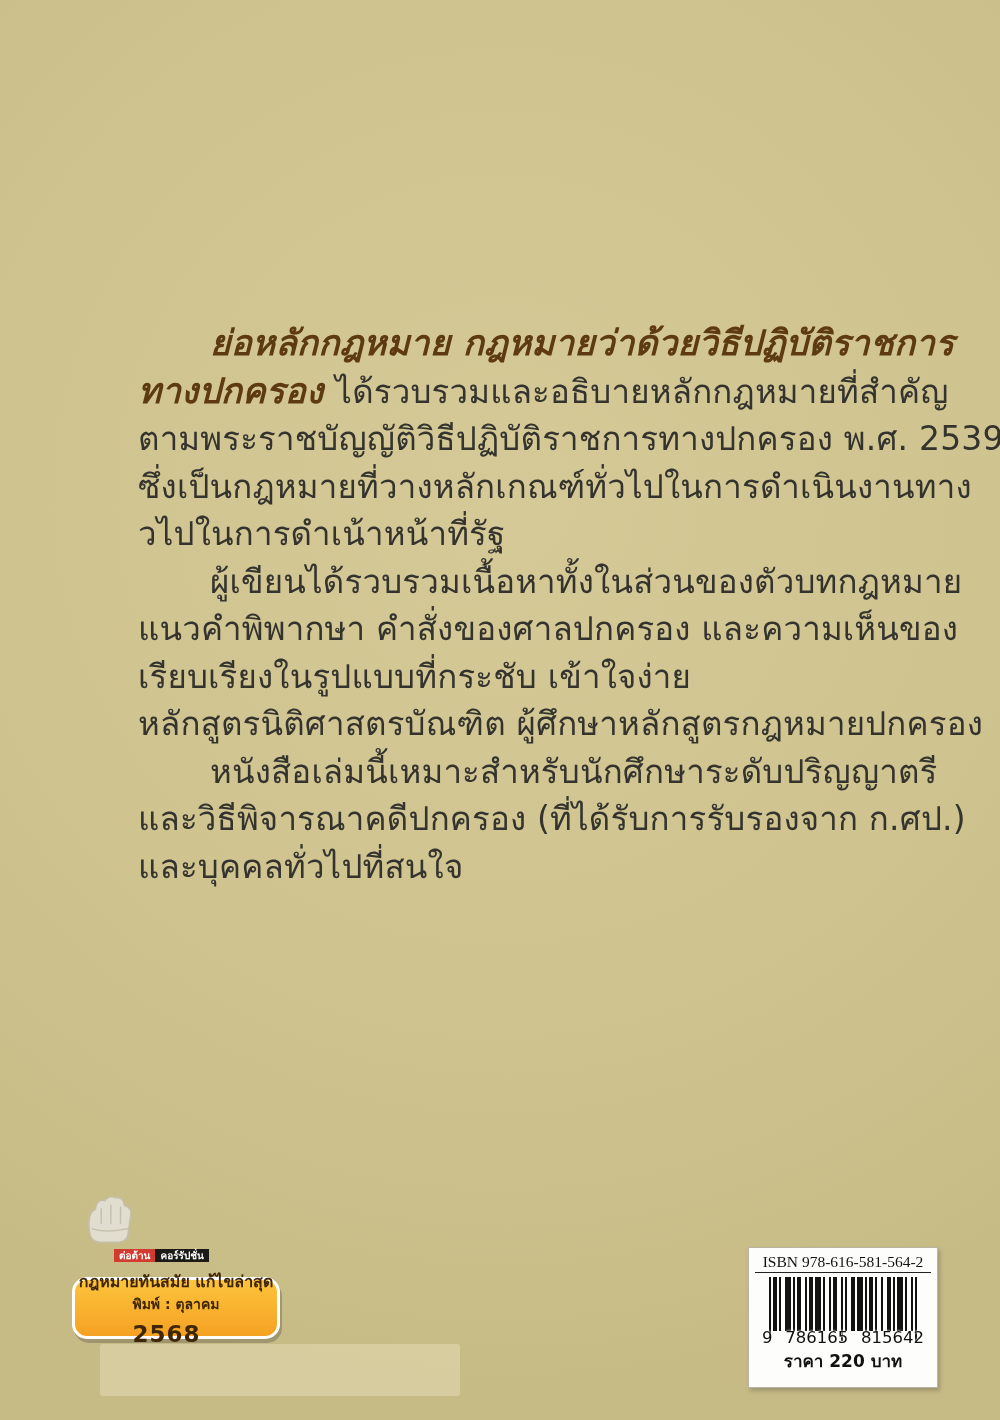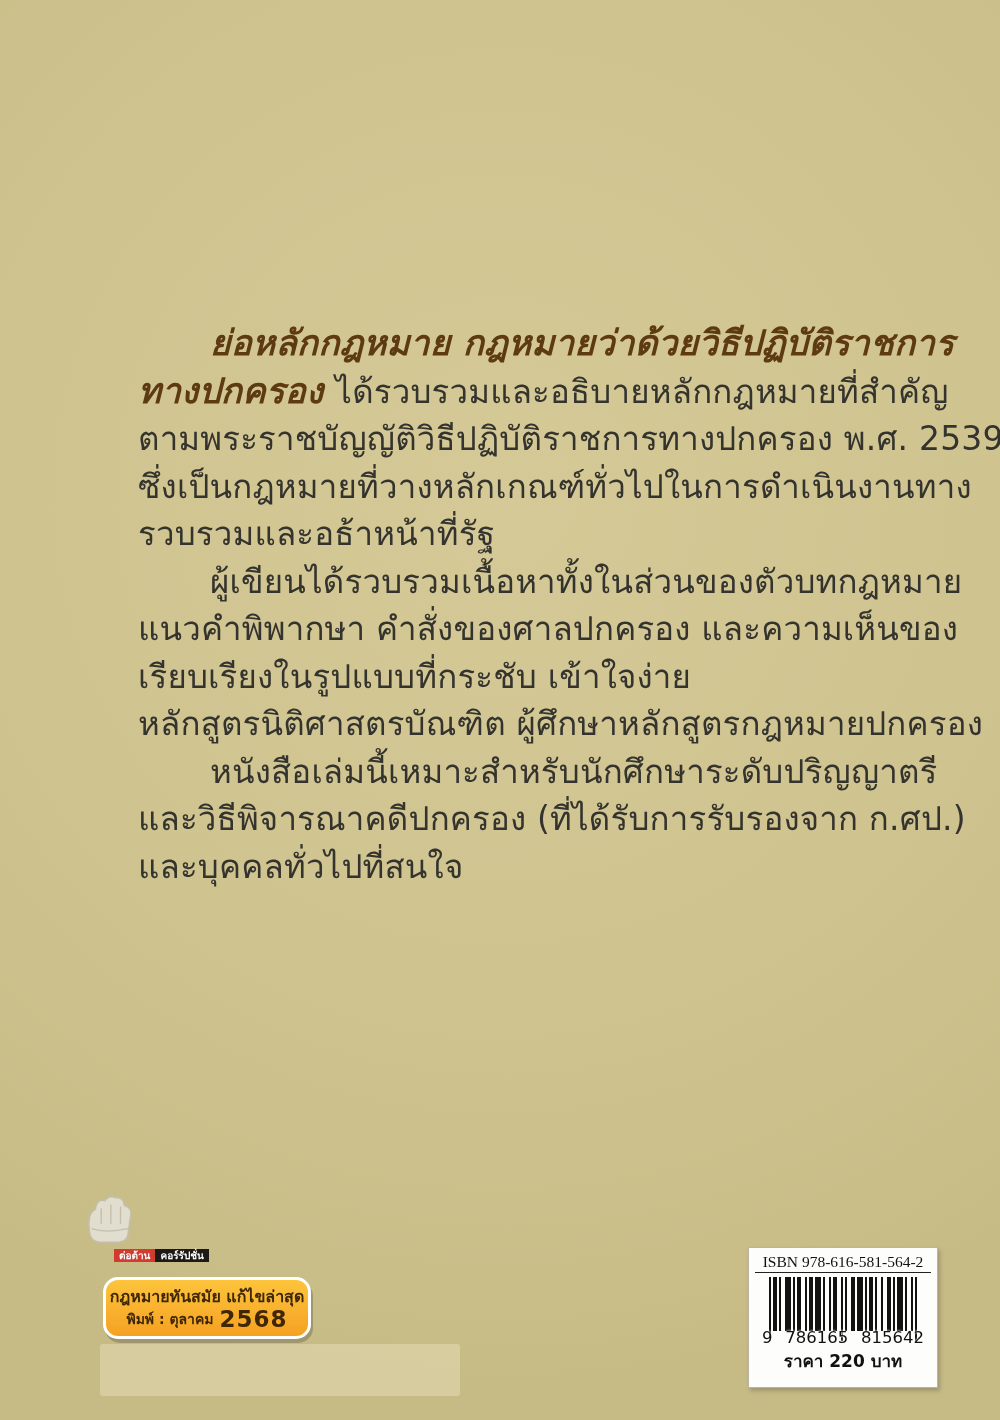--- a/index.html
+++ b/index.html
@@ -35,24 +35,23 @@
   .ac-word.red{background:#d23b2f;}
   .ac-word.black{background:#1b1a17;}
   
   .edition{
     position:absolute;left:72px;top:1277px;width:202px;height:56px;
     background:linear-gradient(#fdc43c,#f5a122);
     border:3px solid #ffffff;border-radius:15px;
     box-shadow:2px 4px 0 rgba(125,120,95,.55);
     display:flex;flex-direction:column;align-items:center;justify-content:center;
     color:#3f2706;
-    margin-left:31px;
   }
   .edition-l1{font-size:16px;font-weight:bold;line-height:21px;white-space:nowrap;}
-  .edition-l2{font-size:14px;font-weight:bold;line-height:24px;white-space:nowrap;display:flex;align-items:flex-end;gap:6px;}
+  .edition-l2{font-size:14px;font-weight:bold;line-height:24px;white-space:nowrap;display:flex;align-items:flex-start;gap:6px;flex-direction:column;}
   .edition-year{font-size:23px;font-weight:bold;letter-spacing:1px;}
   
   .isbn-box{
     position:absolute;left:748px;top:1247px;width:190px;height:141px;
     background:#fdfdfb;border:1px solid #b9b4a4;
     box-shadow:2px 3px 4px rgba(110,105,85,.45);
     box-sizing:border-box;padding:3px 6px 0 6px;
     display:flex;flex-direction:column;align-items:center;
   }
   .isbn-head{
@@ -85,21 +84,21 @@
 </head>
 <body>
 
 <div class="cover">
 
   <div class="blurb">
     <div class="bline indent"><span class="ttl">ย่อหลักกฎหมาย กฎหมายว่าด้วยวิธีปฏิบัติราชการ</span></div>
     <div class="bline"><span class="ttl">ทางปกครอง</span><span>ได้รวบรวมและอธิบายหลักกฎหมายที่สำคัญ</span></div>
     <div class="bline">ตามพระราชบัญญัติวิธีปฏิบัติราชการทางปกครอง พ.ศ. 2539</div>
     <div class="bline">ซึ่งเป็นกฎหมายที่วางหลักเกณฑ์ทั่วไปในการดำเนินงานทาง</div>
-    <div class="bline">รวบรวมและอธ้าหน้าที่รัฐ</div>
+    <div class="bline">วไปในการดำเน้าหน้าที่รัฐ</div>
     <div class="bline indent">ผู้เขียนได้รวบรวมเนื้อหาทั้งในส่วนของตัวบทกฎหมาย</div>
     <div class="bline">แนวคำพิพากษา คำสั่งของศาลปกครอง และความเห็นของ</div>
     <div class="bline">เรียบเรียงในรูปแบบที่กระชับ เข้าใจง่าย</div>
     <div class="bline">หลักสูตรนิติศาสตรบัณฑิต ผู้ศึกษาหลักสูตรกฎหมายปกครอง</div>
     <div class="bline indent">หนังสือเล่มนี้เหมาะสำหรับนักศึกษาระดับปริญญาตรี</div>
     <div class="bline">และวิธีพิจารณาคดีปกครอง (ที่ได้รับการรับรองจาก ก.ศป.)</div>
     <div class="bline">และบุคคลทั่วไปที่สนใจ</div>
   </div>
 
   <div class="ac-logo">

